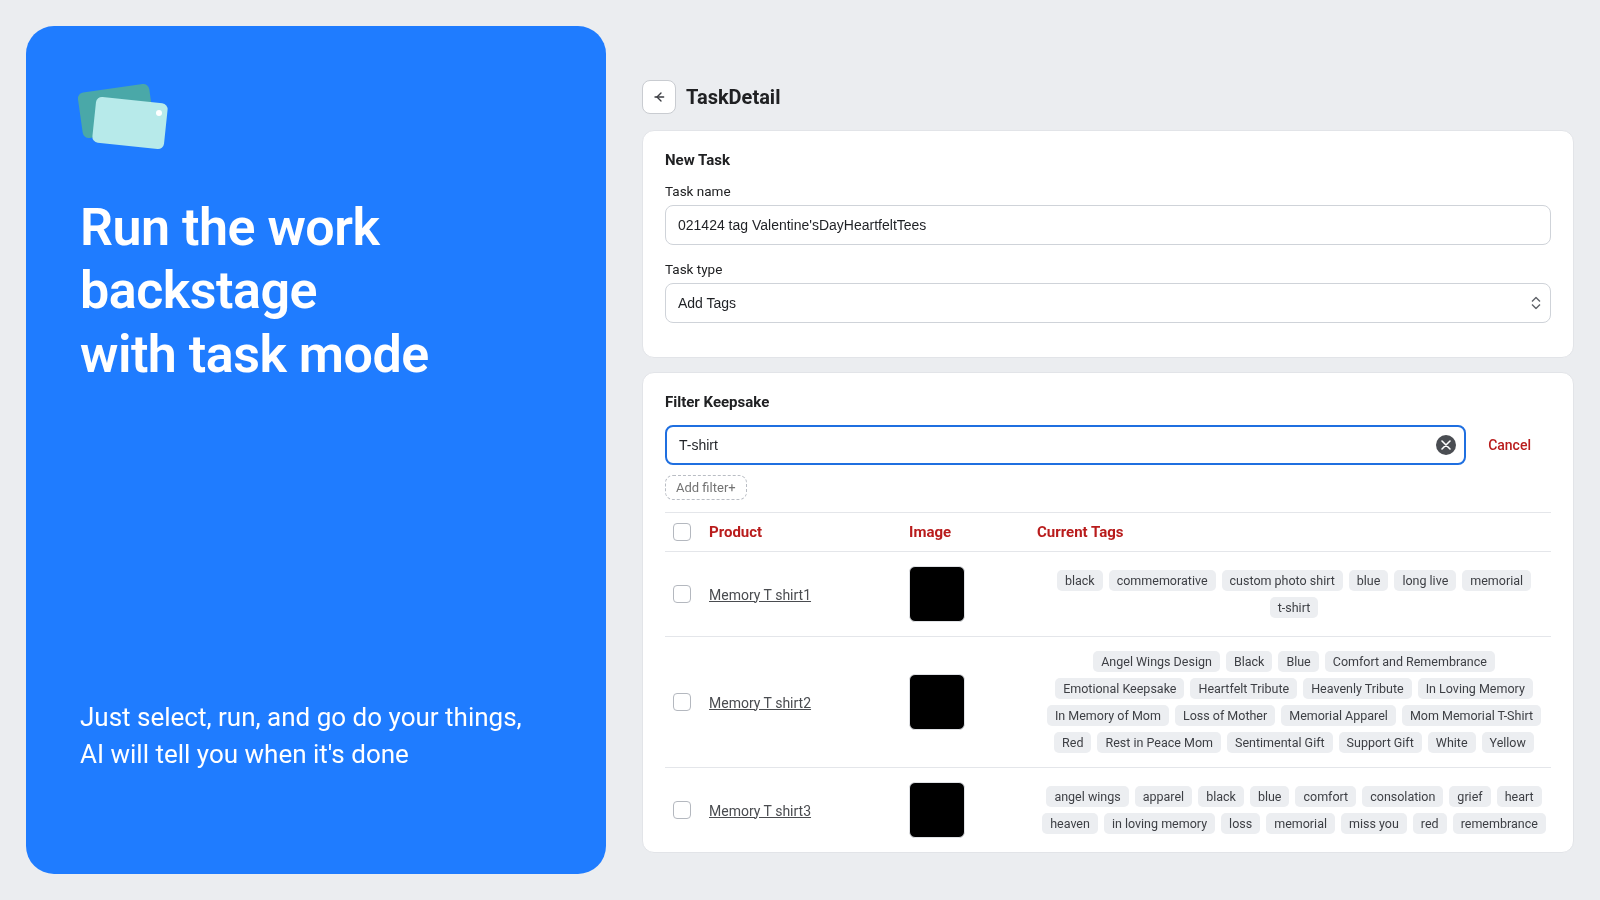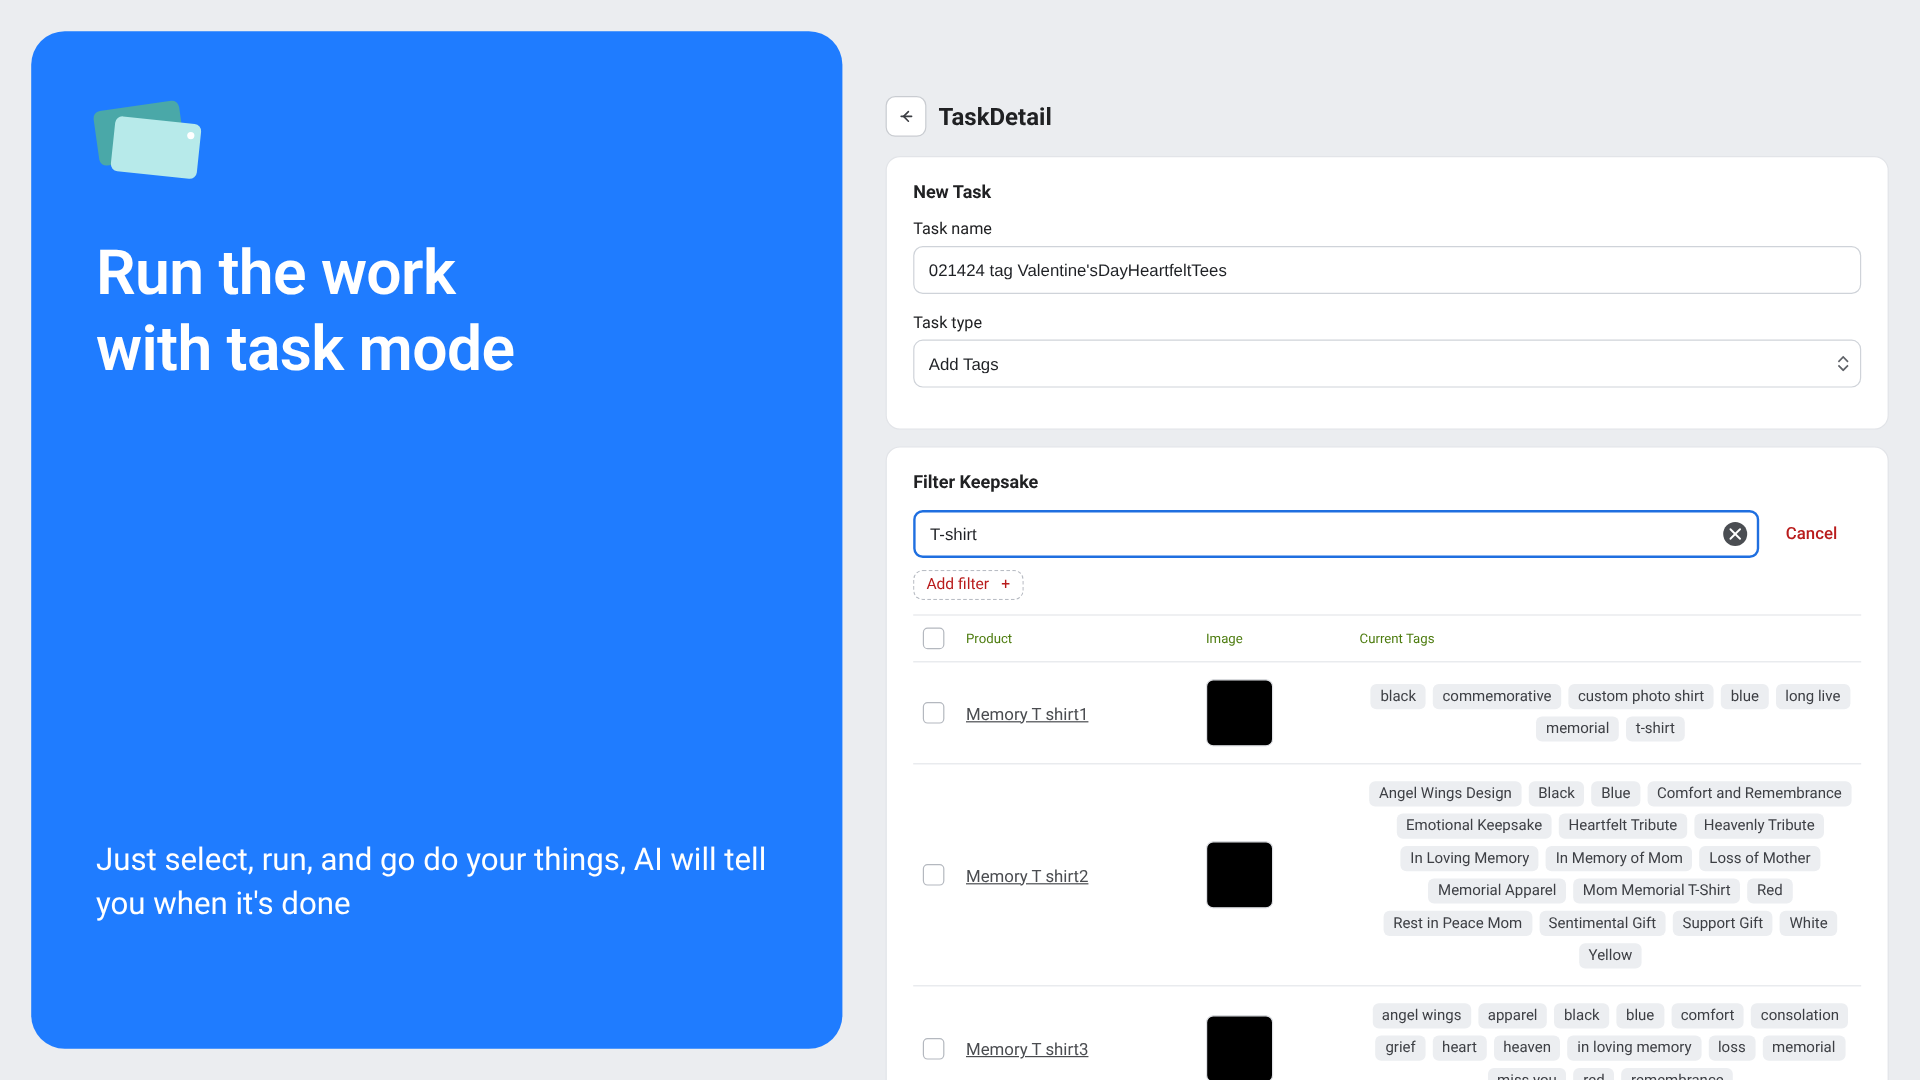--- a/index.html
+++ b/index.html
@@ -9,21 +9,21 @@
     width: 1600px;
     height: 900px;
     overflow: hidden;
     display: flex;
     padding: 26px;
     gap: 36px;
   }
 
   
   .left-panel {
-    width: 676px;
+    width: 580px;
     height: 848px;
     background: #1f7cff;
     border-radius: 28px;
     padding: 60px 54px 60px 54px;
     display: flex;
     flex-direction: column;
     color: #fff;
   }
   .logo-wrap { margin-bottom: 50px; }
   .logo-icon {
@@ -148,47 +148,47 @@
     width: 20px; height: 20px; border-radius: 50%;
     background: #4a4d52; color: #fff;
     display: flex; align-items: center; justify-content: center;
     font-size: 12px; cursor: pointer;
   }
   .cancel-link {
     color: #b91c1c; font-size: 14px; font-weight: 500; cursor: pointer;
     padding-right: 20px;
   }
   .add-filter-chip {
-    display: inline-flex; align-items: center; gap: 10px;
+    display: inline-flex; align-items: center; gap: 0;
     border: 1px dashed #b9bdc4;
     border-radius: 8px;
     padding: 4px 10px;
     font-size: 13px;
-    color: #b91c1c;
+    color: #737373;
     cursor: pointer;
     margin-bottom: 8px;
   }
 
   
   .tbl {
     width: 100%;
     border-top: 1px solid #e4e6ea;
     margin-top: 4px;
   }
   .tbl-header, .tbl-row {
     display: grid;
     grid-template-columns: 44px 200px 128px 1fr;
     align-items: flex-start;
     padding: 10px 0;
     border-bottom: 1px solid #e4e6ea;
   }
   .tbl-header {
-    font-size: 11px;
-    color: #4d7c0f;
-    font-weight: 400;
+    font-size: 15px;
+    color: #b91c1c;
+    font-weight: 700;
     align-items: center;
   }
   .tbl-row { align-items: center; padding: 14px 0; }
   .tbl-row:last-child { border-bottom: none; }
   .checkbox {
     width: 18px; height: 18px;
     border: 1.5px solid #b4b8bf;
     border-radius: 4px;
     cursor: pointer;
     margin-left: 8px;
@@ -236,20 +236,21 @@
 <div class="left-panel">
   <div class="logo-wrap">
     <div class="logo-icon">
       <div class="back-card"></div>
       <div class="front-card"></div>
       <div class="dot"></div>
     </div>
   </div>
   <div class="headline">
     <div>Run the work</div>
+    <div>backstage</div>
     <div>with task mode</div>
   </div>
   <div class="spacer-flex"></div>
   <div class="subline">Just select, run, and go do your things, AI will tell you when it's done</div>
 </div>
 
 <div class="right-panel">
 
   <div class="page-header">
     <div class="back-btn">

